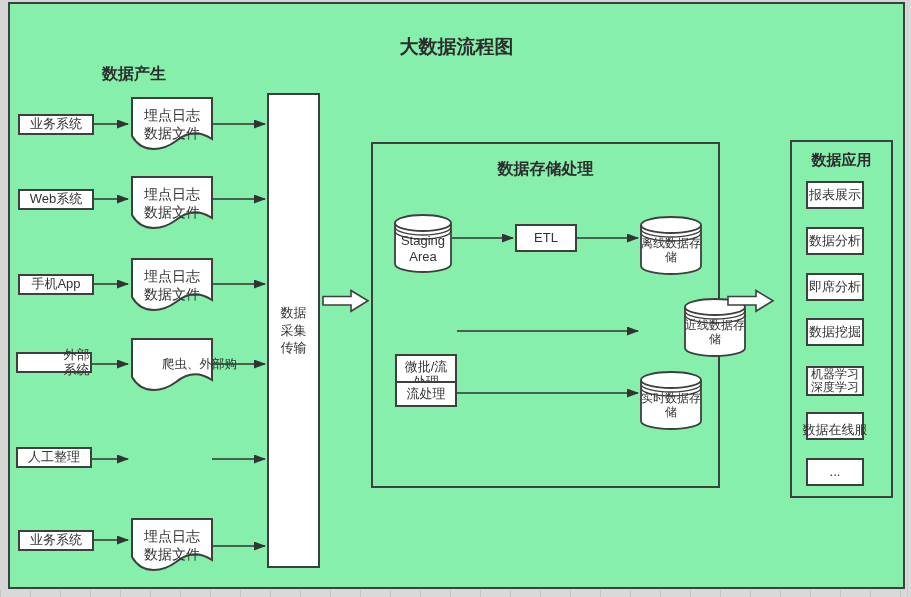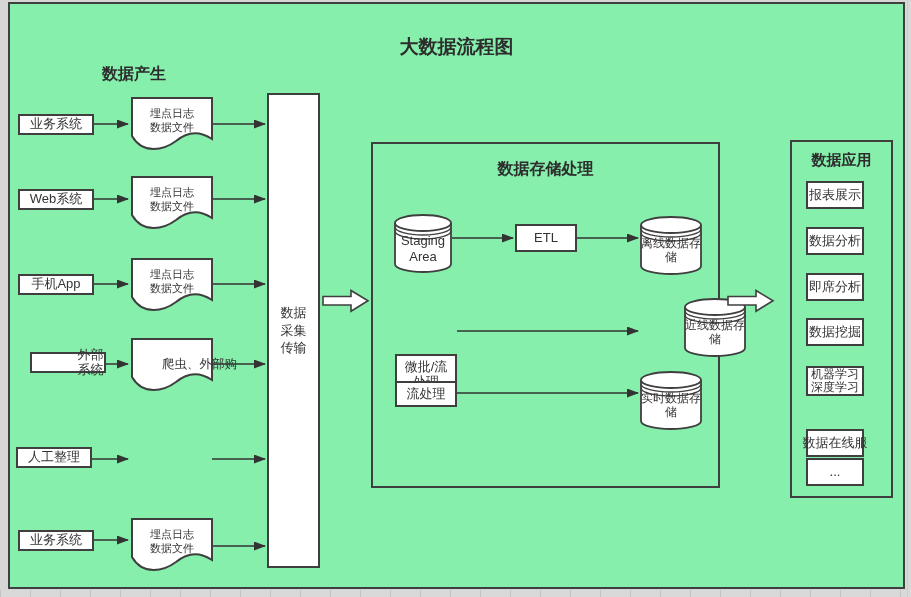--- a/index.html
+++ b/index.html
@@ -40,21 +40,21 @@
   }
   .panel { background:transparent; border:2px solid #3f3f3f; }
   .panel-title {
     position:absolute; left:0; right:0; text-align:center;
     font-size:16px; font-weight:bold; color:#2d2d2d;
   }
   .doc { width:82px; height:60px; }
   .doc svg { position:absolute; left:0; top:0; }
   .doc-label {
     position:absolute; left:0; right:0; top:9px; text-align:center;
-    font-size:11px; line-height:1.3; color:#333;
+    font-size:14px; line-height:1.3; color:#333;
   }
   .doc-label.single { top:18px; font-size:12.5px;padding-left:31px; }
   .doc-label span { display:block; white-space:nowrap; }
   .vbox {
     width:53px; height:475px; background:#fff; border:2px solid #3f3f3f;
     display:flex; align-items:center; justify-content:center;
   }
   .vbox-label {
     width:28px; font-size:13px; line-height:1.35; text-align:center;
     word-break:break-all; color:#333;
@@ -113,21 +113,21 @@
 
   <div class="abs box" style="left:8px; top:110px; width:76px; height:21px;">
       <span>业务系统</span>
     </div>
   <div class="abs box" style="left:8px; top:185px; width:76px; height:21px;">
       <span>Web系统</span>
     </div>
   <div class="abs box" style="left:8px; top:270px; width:76px; height:21px;">
       <span>手机App</span>
     </div>
-  <div class="abs box" style="left:20px; top:348px; width:76px; height:21px;padding-left:45px;">
+  <div class="abs box" style="left:6px; top:348px; width:76px; height:21px;padding-left:45px;">
       <span>外部系统</span>
     </div>
   <div class="abs box" style="left:6px; top:443px; width:76px; height:21px;">
       <span>人工整理</span>
     </div>
   <div class="abs box" style="left:8px; top:526px; width:76px; height:21px;">
       <span>业务系统</span>
     </div>
 
   <div class="abs doc" style="left:121px; top:93px;">
@@ -260,21 +260,21 @@
   <div class="abs app-item" style="top:269px;">
       <span>即席分析</span>
     </div>
   <div class="abs app-item" style="top:314px;">
       <span>数据挖掘</span>
     </div>
   <div class="abs app-item two" style="top:362px;">
       <span>机器学习</span>
       <span>深度学习</span>
     </div>
-  <div class="abs app-item" style="top:425px;">
+  <div class="abs app-item" style="top:408px;justify-content:flex-end;">
       <span>数据在线服</span>
     </div>
   <div class="abs app-item" style="top:454px;">
       <span>...</span>
     </div>
 
 </div>
 
 <div class="bottom-grid"></div>
 <div class="right-strip"></div>

